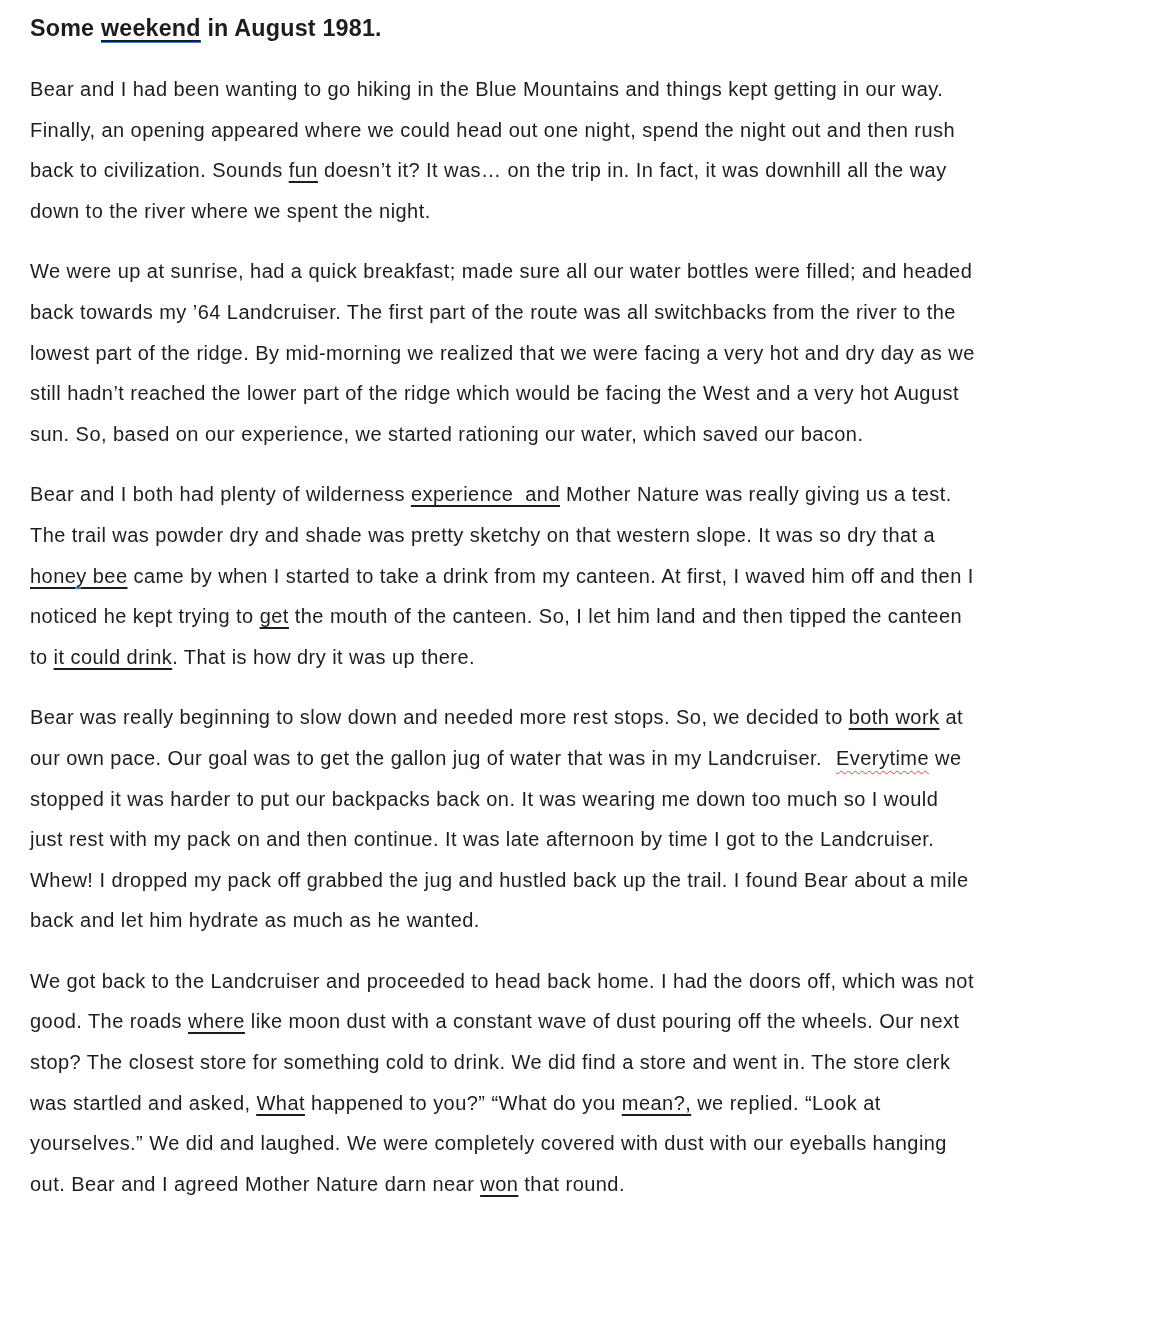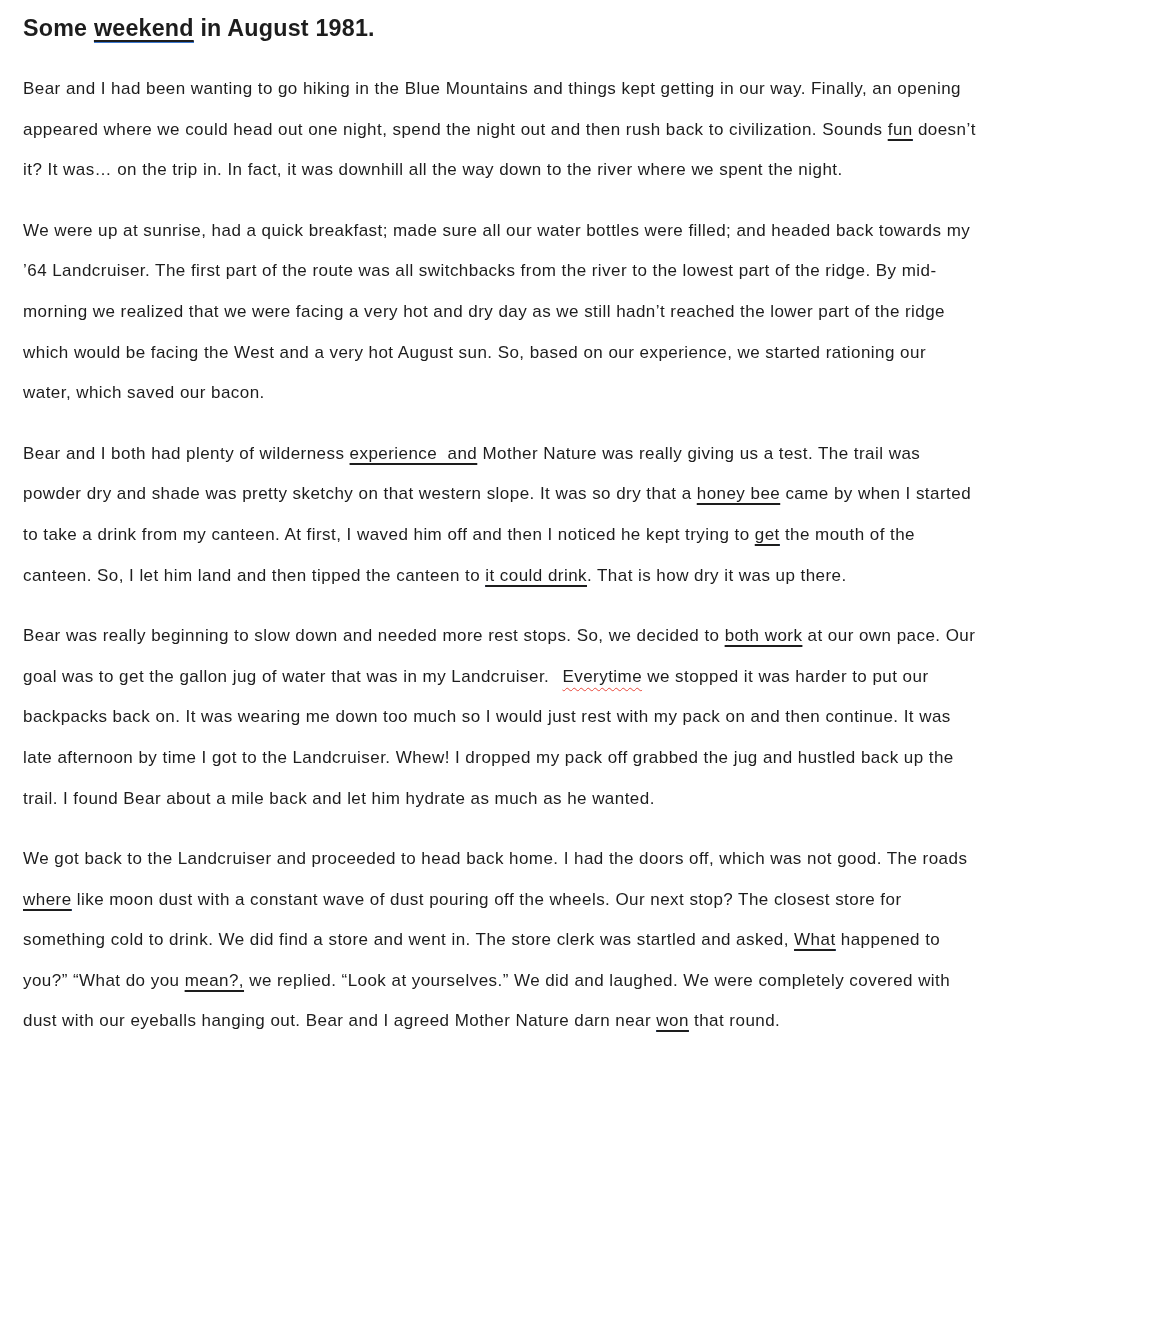--- a/index.html
+++ b/index.html
@@ -15,33 +15,33 @@
     background: var(--bg);
   }
   body {
     width: 1153px;
     height: 1343px;
     overflow: hidden;
     font-family: "Liberation Sans", sans-serif;
     color: var(--text);
   }
   .page {
-    padding: 13px 16px 0 23px;
+    padding: 13px 16px 0 30px;
     width: 993px;
   }
   .doc-title {
     font-size: 23.3px;
     font-weight: 700;
     line-height: 31px;
     margin: 0 0 25px 0;
     white-space: pre-wrap;
     letter-spacing: 0.2px;
   }
   .para {
-    font-size: 17px;
+    font-size: 20px;
     line-height: 40.6px;
     margin: 0 0 20px 0;
     white-space: pre-wrap;
     letter-spacing: 0.45px;
     max-width: 1114px;
   }
   
   .sugg {
     text-decoration: underline;
     text-decoration-color: var(--text);

